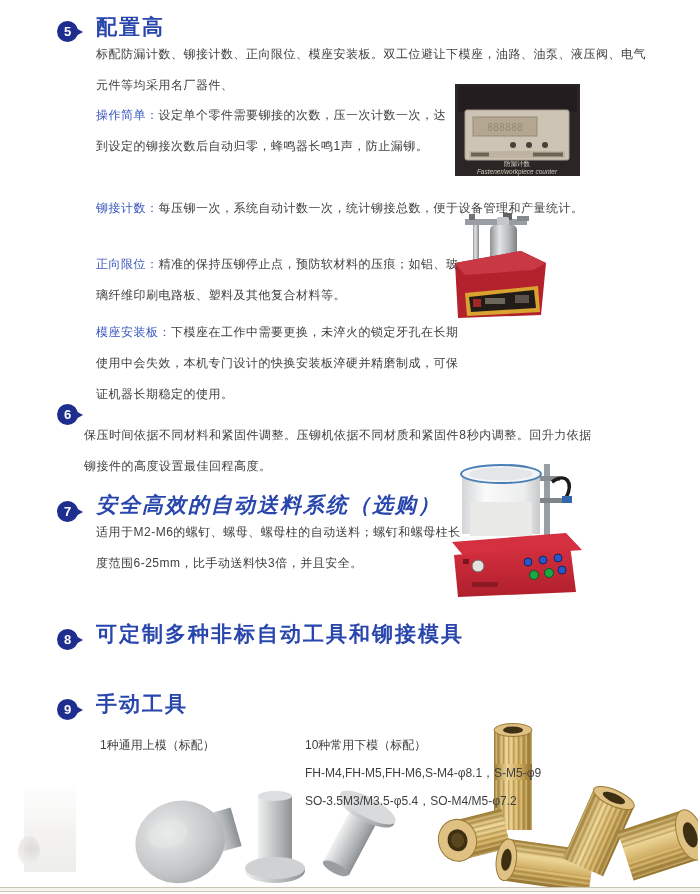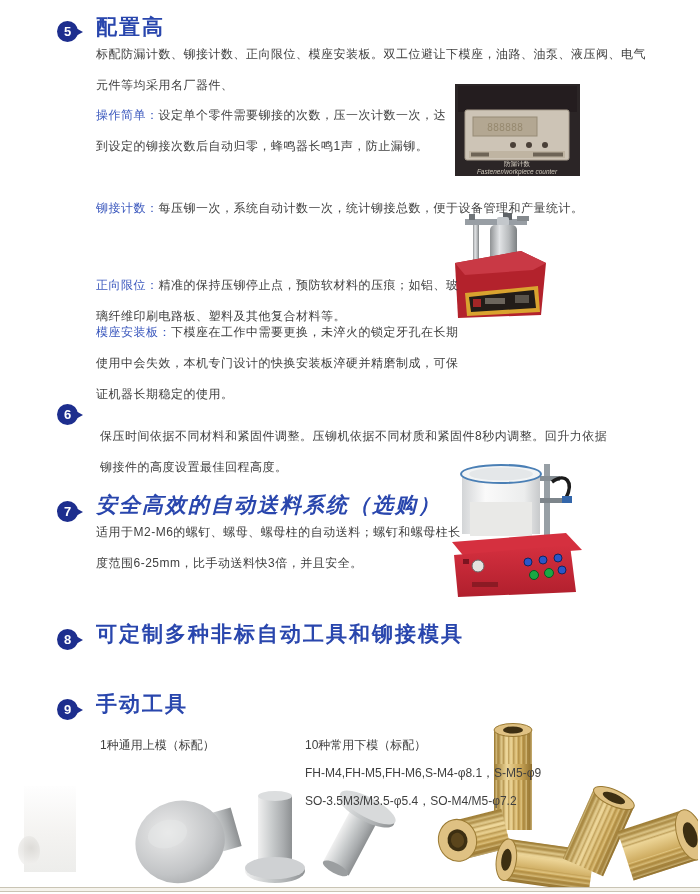--- a/index.html
+++ b/index.html
@@ -34,21 +34,21 @@
   <div class="para" style="left:96px;top:39px;width:552px;">标配防漏计数、铆接计数、正向限位、模座安装板。双工位避让下模座，油路、油泵、液压阀、电气元件等均采用名厂器件、</div>
 
   <div class="para" style="left:96px;top:100px;width:362px;">
     <span class="lbl">操作简单：</span><span>设定单个零件需要铆接的次数，压一次计数一次，达到设定的铆接次数后自动归零，蜂鸣器长鸣1声，防止漏铆。</span>
   </div>
 
   <div class="para" style="left:96px;top:193px;width:540px;">
     <span class="lbl">铆接计数：</span><span>每压铆一次，系统自动计数一次，统计铆接总数，便于设备管理和产量统计。</span>
   </div>
 
-  <div class="para" style="left:96px;top:270px;width:368px;">
+  <div class="para" style="left:96px;top:249px;width:368px;">
     <span class="lbl">正向限位：</span><span>精准的保持压铆停止点，预防软材料的压痕；如铝、玻璃纤维印刷电路板、塑料及其他复合材料等。</span>
   </div>
 
   <div class="para" style="left:96px;top:317px;width:372px;">
     <span class="lbl">模座安装板：</span><span>下模座在工作中需要更换，未淬火的锁定牙孔在长期使用中会失效，本机专门设计的快换安装板淬硬并精磨制成，可保证机器长期稳定的使用。</span>
   </div>
 
   <svg class="img-abs" style="left:455px;top:84px;" width="125" height="92" viewBox="0 0 125 92">
     <rect x="0" y="0" width="125" height="92" fill="#2b2526"></rect>
     <rect x="3" y="2" width="119" height="26" fill="#241d1f"></rect>
@@ -86,21 +86,21 @@
     <polygon points="2,50 68,38 93,50 88,102 5,105" fill="#b3222c"></polygon>
     <polygon points="2,50 68,38 93,50 80,57 12,62" fill="#c93945"></polygon>
     <polygon points="12,80 85,73 87,99 14,103" fill="#d9a32f"></polygon>
     <polygon points="16,84 81,77 83,95 18,99" fill="#221c18"></polygon>
     <rect x="20" y="86" width="8" height="8" fill="#a32626"></rect>
     <rect x="32" y="85" width="20" height="6" fill="#6c655c"></rect>
     <rect x="62" y="82" width="14" height="8" fill="#59534b"></rect>
   </svg>
 
   <span class="badge" style="left:57px;top:404px;"><span>6</span></span>
-  <div class="para" style="left:100px;top:421px;width:516px;">保压时间依据不同材料和紧固件调整。压铆机依据不同材质和紧固件8秒内调整。回升力依据铆接件的高度设置最佳回程高度。</div>
+  <div class="para" style="left:84px;top:421px;width:516px;font-family:Liberation Mono, monospace;">保压时间依据不同材料和紧固件调整。压铆机依据不同材质和紧固件8秒内调整。回升力依据铆接件的高度设置最佳回程高度。</div>
 
   <span class="badge" style="left:57px;top:501px;"><span>7</span></span>
   <div class="sec-title" style="left:96px;top:491px;font-style:italic;">安全高效的自动送料系统（选购）</div>
   <div class="para" style="left:96px;top:517px;width:370px;">适用于M2-M6的螺钉、螺母、螺母柱的自动送料；螺钉和螺母柱长度范围6-25mm，比手动送料快3倍，并且安全。</div>
 
   <svg class="img-abs" style="left:448px;top:456px;" width="140" height="142" viewBox="0 0 140 142">
     <defs>
       <linearGradient id="bowl" x1="0" y1="0" x2="1" y2="0">
         <stop offset="0" stop-color="#d3d5d7"></stop>
           <stop offset="0.3" stop-color="#fafafa"></stop>

